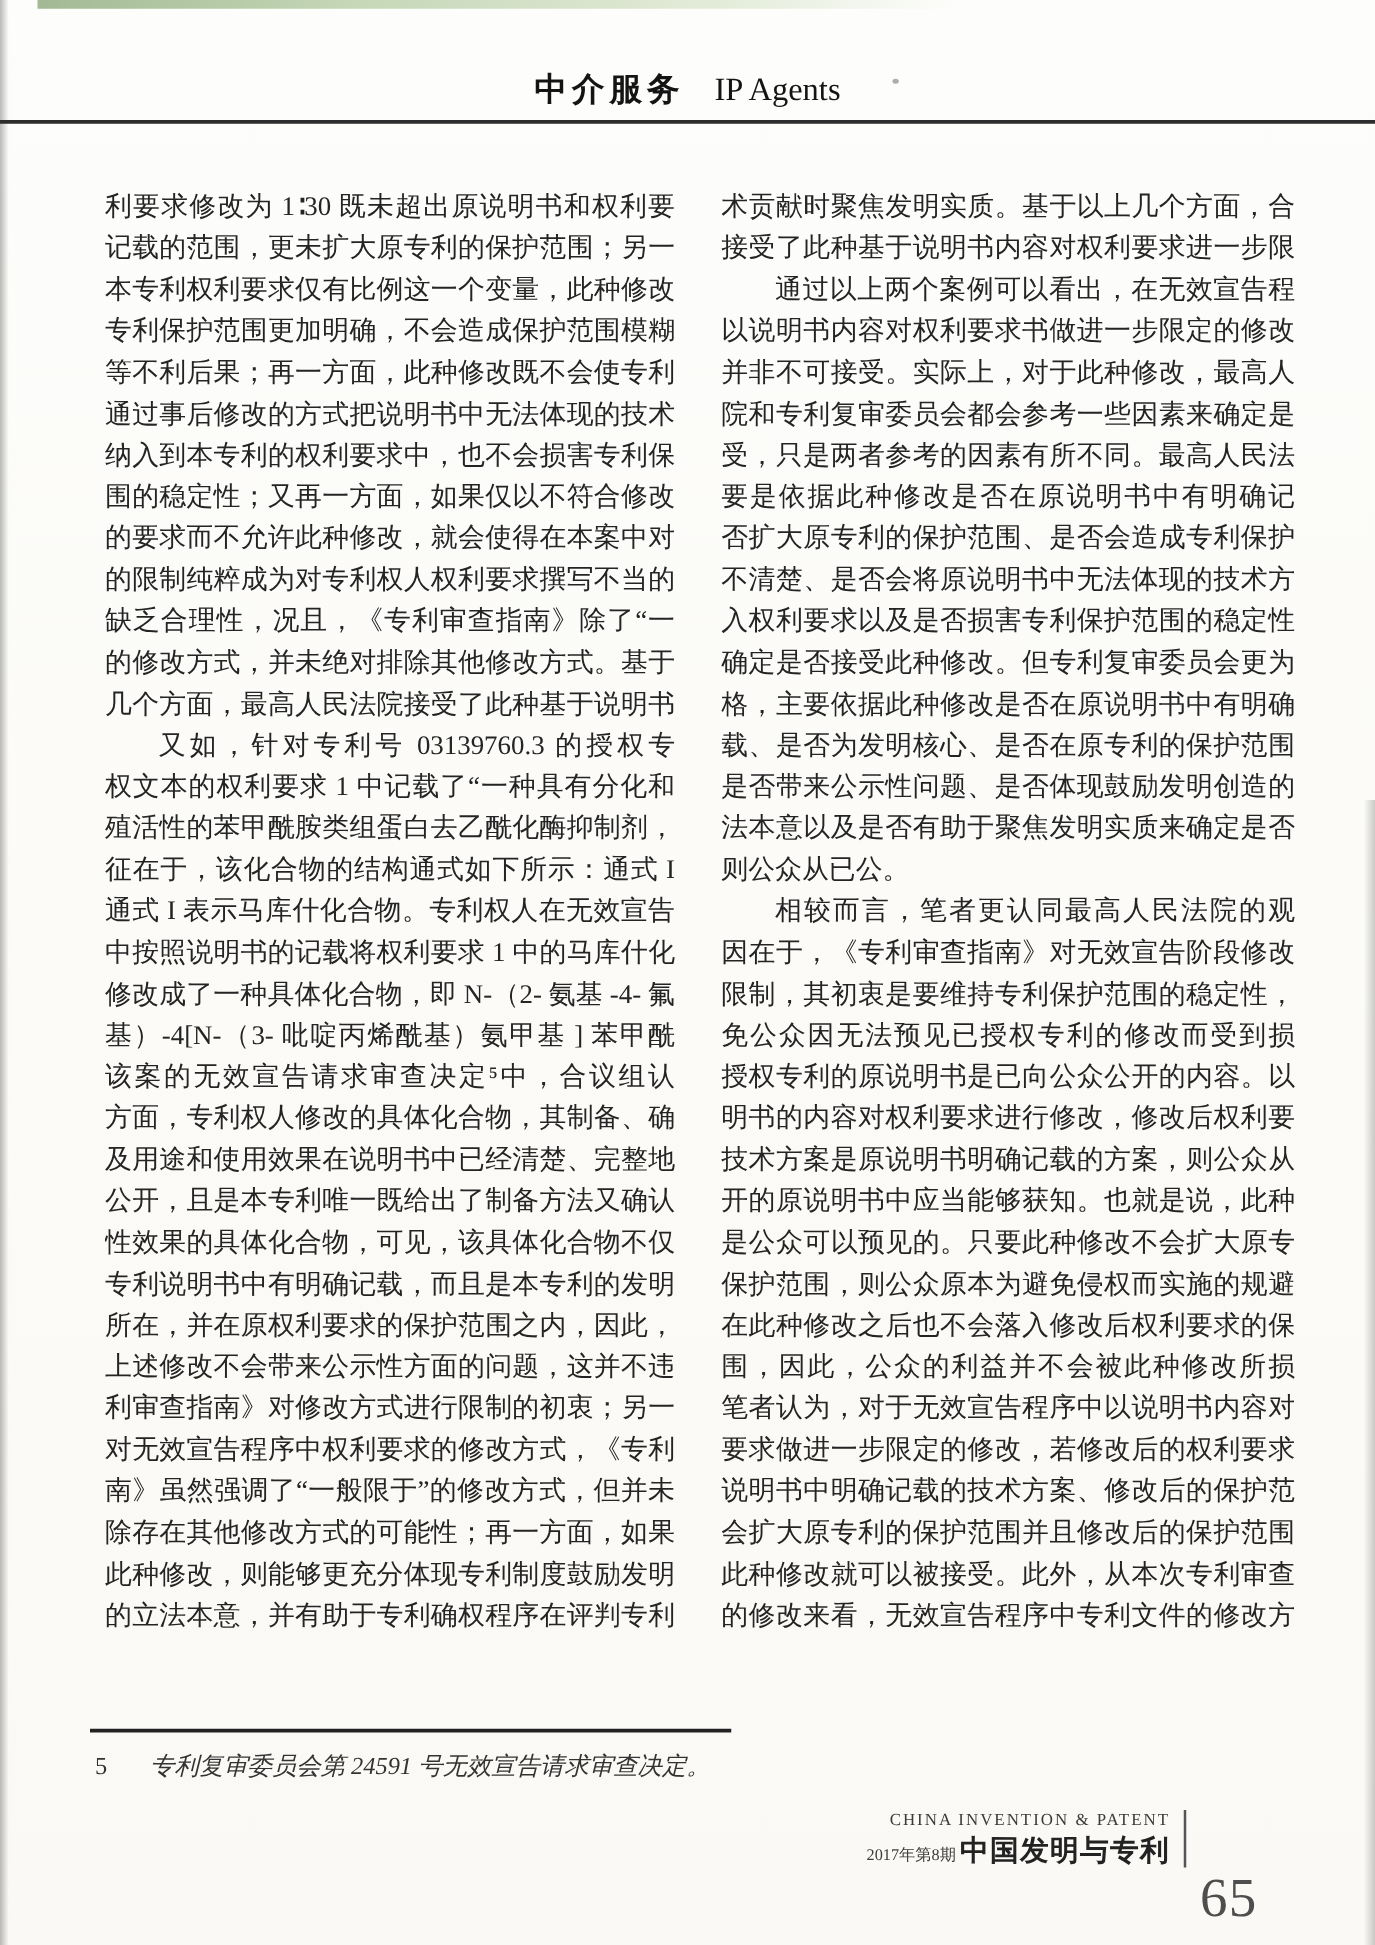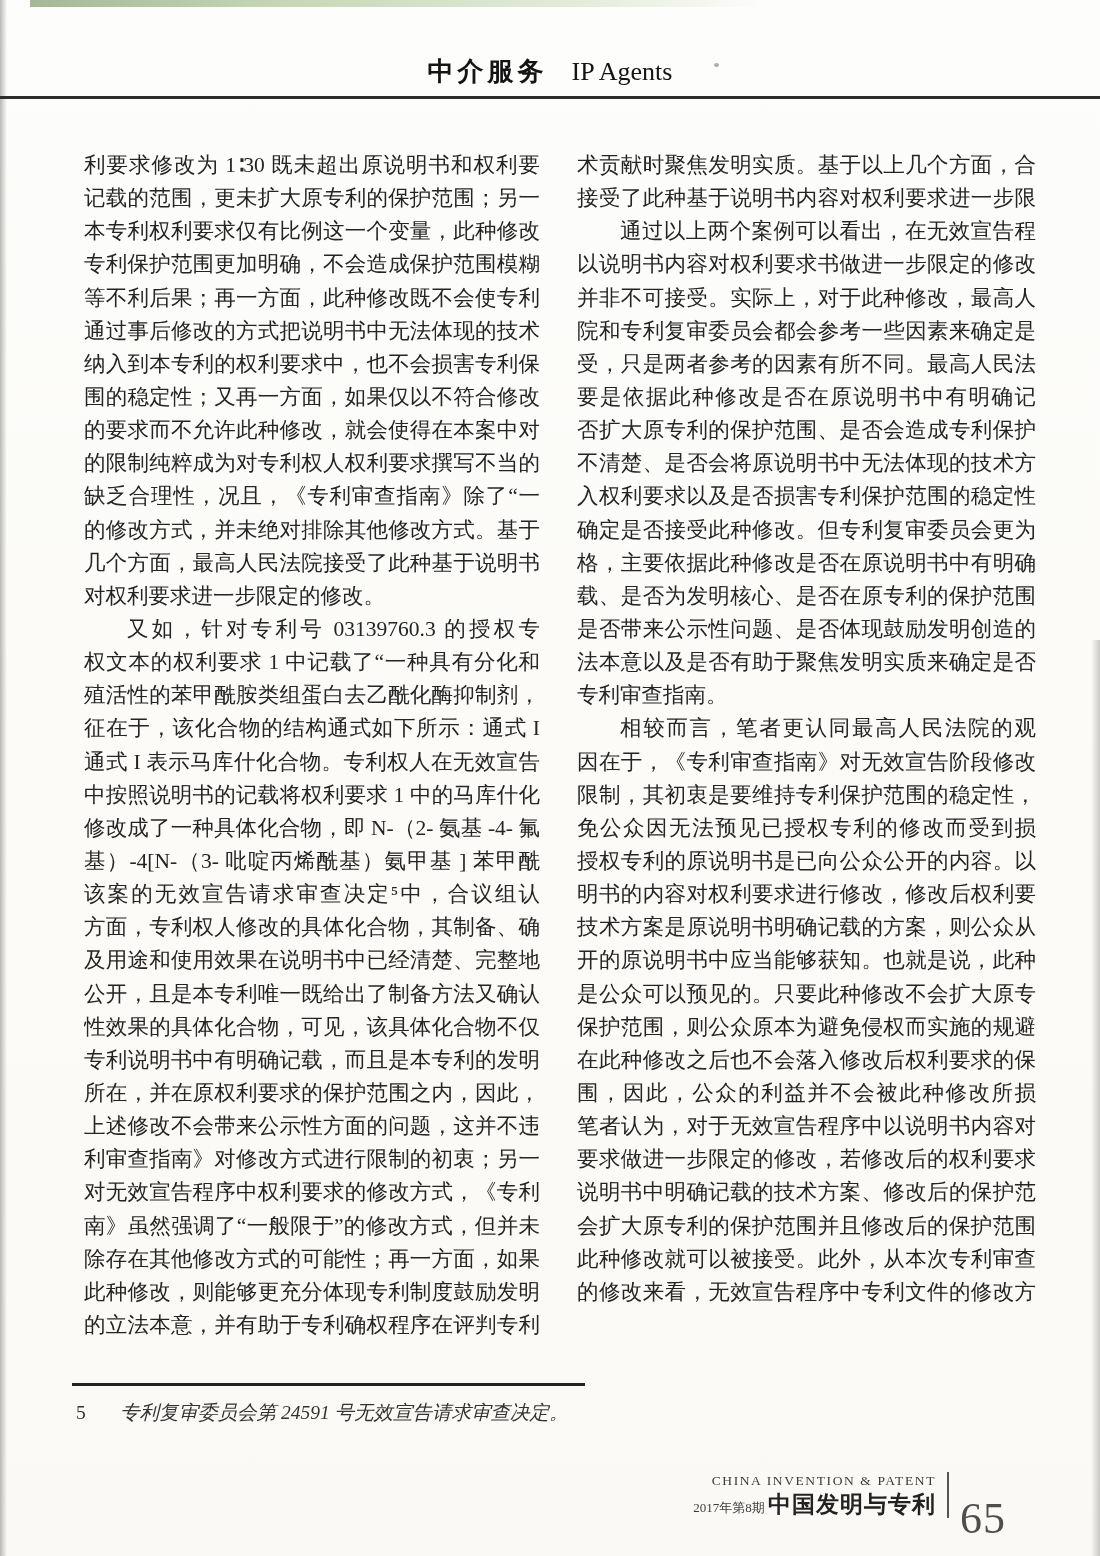--- a/index.html
+++ b/index.html
@@ -37,21 +37,21 @@
   .tline.end{text-align-last:left;}
   .tline.ind{text-indent:43px;}
 
   
   .fn-rule{position:absolute;top:1383px;left:72px;width:513px;height:3px;background:#222;}
   .footnote{position:absolute;top:1399px;left:76px;width:560px;
     font-size:19.5px;color:#333;font-style:italic;}
   .fn-num{display:inline-block;width:44px;font-style:normal;}
 
   
-  footer{position:absolute;top:1448px;right:94px;display:flex;align-items:center;gap:11px;}
+  footer{position:absolute;top:1448px;right:94px;display:flex;gap:11px;}
   .f-text{text-align:right;line-height:1.15;}
   .f-en{font-family:"Liberation Serif","DejaVu Serif",serif;font-size:13.5px;
     letter-spacing:1.6px;color:#3a3a3a;}
   .f-cn{margin-top:3px;white-space:nowrap;color:#3d3d3d;font-size:13px;}
   .f-cn-b{font-family:"Liberation Sans","DejaVu Sans",sans-serif;font-weight:700;
     font-size:23px;color:#222;letter-spacing:1px;}
   .f-bar{width:2px;height:46px;background:#555;}
   .f-num{font-family:Liberation Serif, serif;font-size:44px;
     color:#4e4e4e;line-height:46px;letter-spacing:1px;margin-top:48px;}
 </style>
@@ -78,21 +78,20 @@
         <div class="tline">专利保护范围更加明确，不会造成保护范围模糊不清</div>
         <div class="tline">等不利后果；再一方面，此种修改既不会使专利权人</div>
         <div class="tline">通过事后修改的方式把说明书中无法体现的技术方案</div>
         <div class="tline">纳入到本专利的权利要求中，也不会损害专利保护范</div>
         <div class="tline">围的稳定性；又再一方面，如果仅以不符合修改方式</div>
         <div class="tline">的要求而不允许此种修改，就会使得在本案中对修改</div>
         <div class="tline">的限制纯粹成为对专利权人权利要求撰写不当的惩罚，</div>
         <div class="tline">缺乏合理性，况且，《专利审查指南》除了“一般限于”</div>
         <div class="tline">的修改方式，并未绝对排除其他修改方式。基于以上</div>
         <div class="tline">几个方面，最高人民法院接受了此种基于说明书内容</div>
-        <div class="tline end">对权利要求进一步限定的修改。</div>
         <div class="tline ind">又如，针对专利号 03139760.3 的授权专利，在授</div>
         <div class="tline">权文本的权利要求 1 中记载了“一种具有分化和抗增</div>
         <div class="tline">殖活性的苯甲酰胺类组蛋白去乙酰化酶抑制剂，其特</div>
         <div class="tline">征在于，该化合物的结构通式如下所示：通式 I（略）”，</div>
         <div class="tline">通式 I 表示马库什化合物。专利权人在无效宣告程序</div>
         <div class="tline">中按照说明书的记载将权利要求 1 中的马库什化合物</div>
         <div class="tline">修改成了一种具体化合物，即 N-（2- 氨基 -4- 氟苯</div>
         <div class="tline">基）-4[N-（3- 吡啶丙烯酰基）氨甲基 ] 苯甲酰胺。在</div>
         <div class="tline">该案的无效宣告请求审查决定⁵中，合议组认为，一</div>
         <div class="tline">方面，专利权人修改的具体化合物，其制备、确认以</div>
@@ -119,21 +118,21 @@
         <div class="tline">受，只是两者参考的因素有所不同。最高人民法院主</div>
         <div class="tline">要是依据此种修改是否在原说明书中有明确记载、是</div>
         <div class="tline">否扩大原专利的保护范围、是否会造成专利保护范围</div>
         <div class="tline">不清楚、是否会将原说明书中无法体现的技术方案补</div>
         <div class="tline">入权利要求以及是否损害专利保护范围的稳定性来</div>
         <div class="tline">确定是否接受此种修改。但专利复审委员会更为严</div>
         <div class="tline">格，主要依据此种修改是否在原说明书中有明确记</div>
         <div class="tline">载、是否为发明核心、是否在原专利的保护范围之内、</div>
         <div class="tline">是否带来公示性问题、是否体现鼓励发明创造的立</div>
         <div class="tline">法本意以及是否有助于聚焦发明实质来确定是否接</div>
-        <div class="tline end">专利审查指南。</div>
+        <div class="tline end">则公众从已公。</div>
         <div class="tline ind">相较而言，笔者更认同最高人民法院的观点。原</div>
         <div class="tline">因在于，《专利审查指南》对无效宣告阶段修改方式的</div>
         <div class="tline">限制，其初衷是要维持专利保护范围的稳定性，以避</div>
         <div class="tline">免公众因无法预见已授权专利的修改而受到损失。而</div>
         <div class="tline">授权专利的原说明书是已向公众公开的内容。以原说</div>
         <div class="tline">明书的内容对权利要求进行修改，修改后权利要求的</div>
         <div class="tline">技术方案是原说明书明确记载的方案，则公众从已公</div>
         <div class="tline">开的原说明书中应当能够获知。也就是说，此种修改</div>
         <div class="tline">是公众可以预见的。只要此种修改不会扩大原专利的</div>
         <div class="tline">保护范围，则公众原本为避免侵权而实施的规避方案</div>

